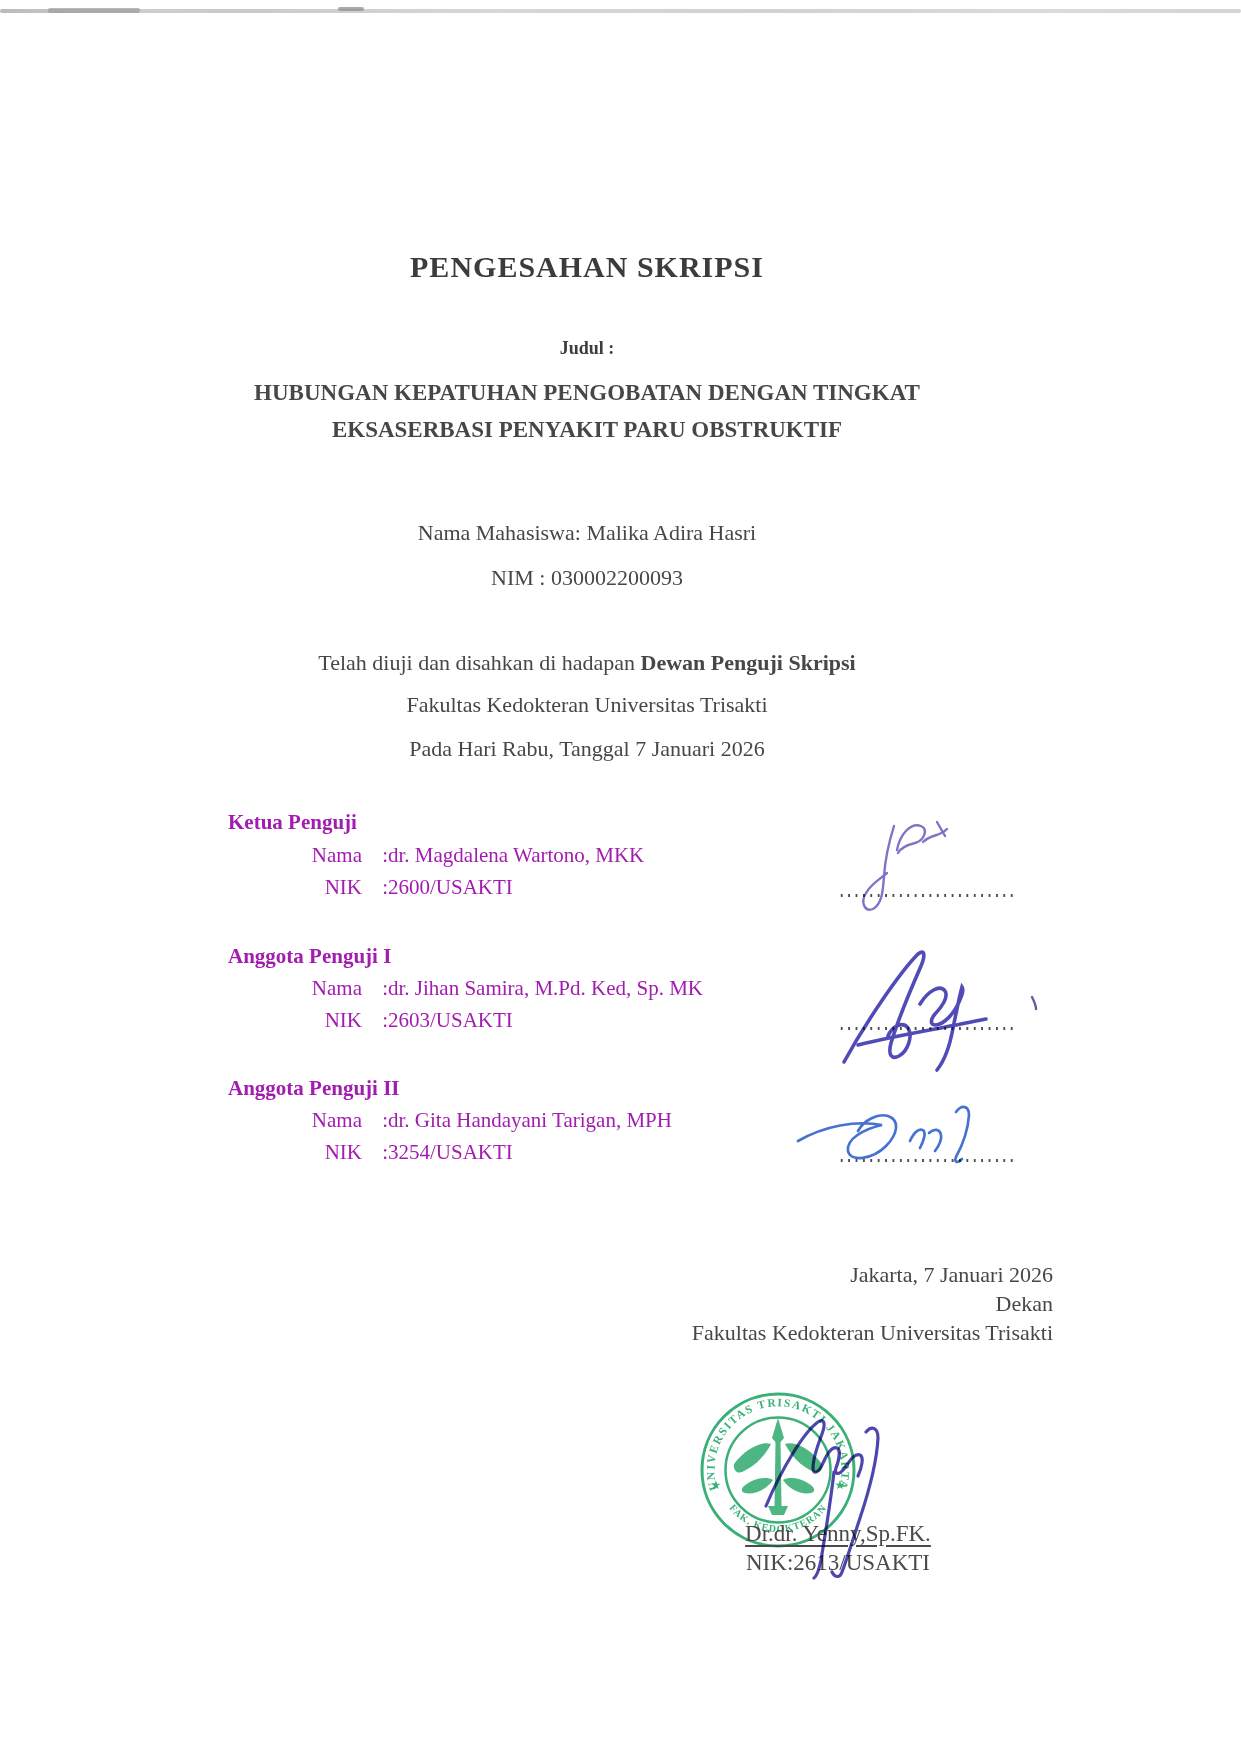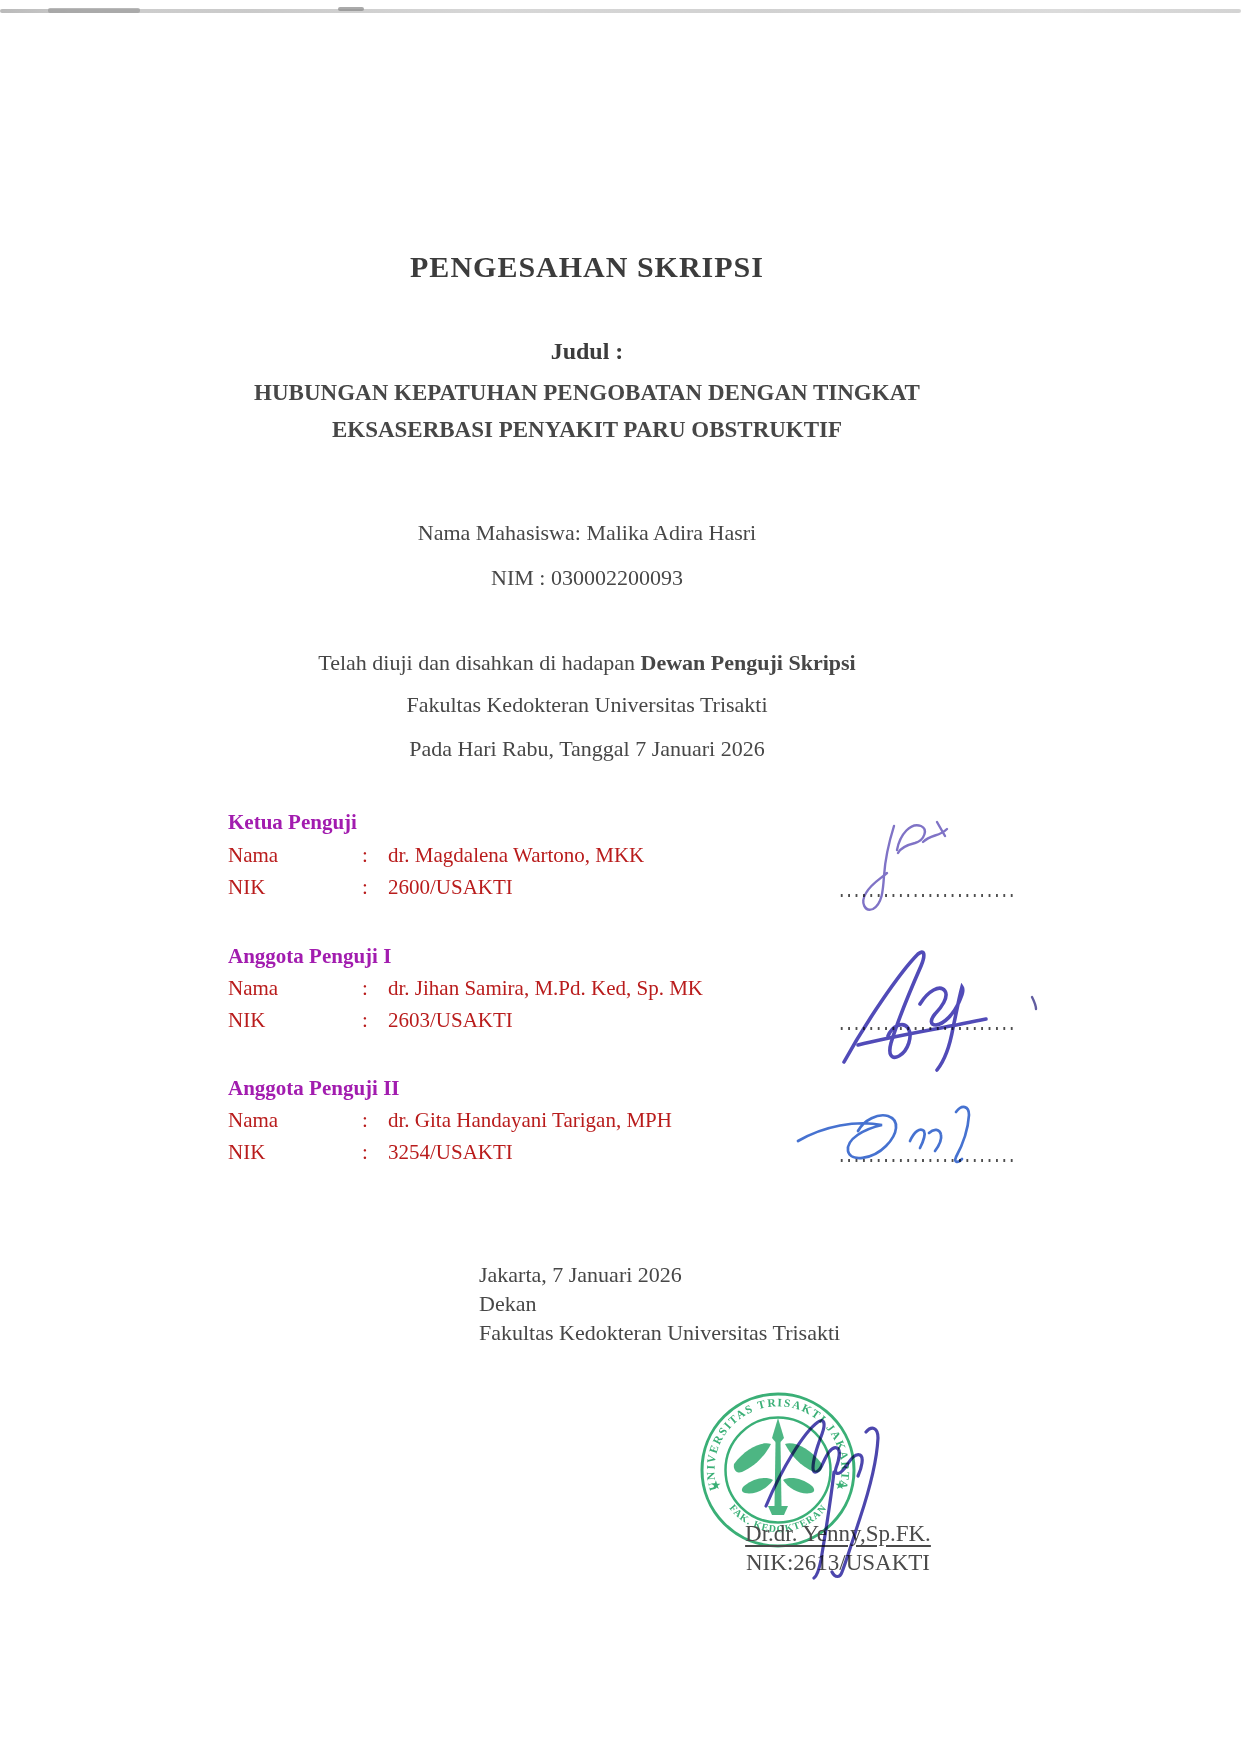--- a/index.html
+++ b/index.html
@@ -3,34 +3,34 @@
 <meta charset="utf-8">
 <style>
   html,body { margin:0; padding:0; background:#ffffff; }
   .page {
     position:relative; width:1241px; height:1756px; background:#ffffff;
     font-family:"Liberation Serif", serif; color:#424242; overflow:hidden;
   }
   .abs { position:absolute; }
   .centered { left:0; width:1174px; text-align:center; }
   .doc-title { font-size:30px; font-weight:bold; color:#3c3c3c; letter-spacing:1px; }
-  .judul { font-size:24px; font-weight:bold; color:#3c3c3c; }
+  .judul { font-size:18px; font-weight:bold; color:#3c3c3c; }
   .thesis-title { font-size:23px; font-weight:bold; color:#474747; line-height:37px;font-family:Liberation Serif, serif; }
   .body-line { font-size:22px; color:#474747; }
   .exam-heading { left:228px; font-size:21px; font-weight:bold; color:#a21caf; }
-  .exam-row { left:228px; display:flex; font-size:21px; color:#b91c1c; }
+  .exam-row { left:228px; display:flex; font-size:21px; color:#a21caf;text-align:right; }
   .exam-label { width:134px; }
   .exam-colon { width:26px; }
   .dotline {
     left:838px; width:178px; height:3px;
     background-image:radial-gradient(circle, #4d4d4d 1.1px, rgba(0,0,0,0) 1.3px);
     background-size:7.4px 3px; background-repeat:repeat-x;
   }
   .sig { mix-blend-mode:multiply; }
-  .dean-block { left:479px; width:574px; text-align:left; font-size:22px; color:#474747; line-height:29px; }
+  .dean-block { left:479px; width:574px; text-align:right; font-size:22px; color:#474747; line-height:29px; }
   .dean-sign-block { left:701px; width:274px; text-align:center; font-size:23px; color:#4a4a4a; }
   .dean-name { text-decoration:underline; text-underline-offset:4px; text-decoration-thickness:1.5px; }
   .artifact { border-radius:2px; }
 </style>
 </head>
 <body>
 
 <div class="page">
 
   <div class="abs artifact" style="left:0; top:9px; width:1241px; height:3.5px; opacity:.8;

